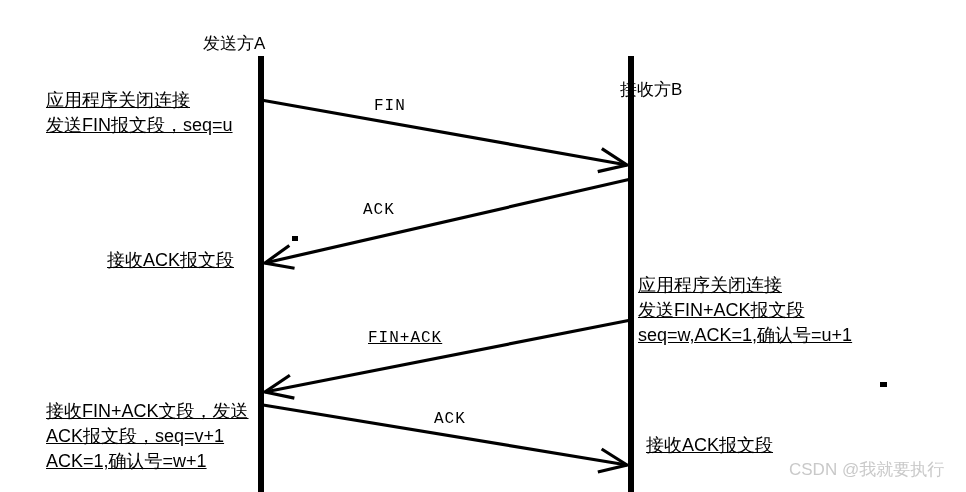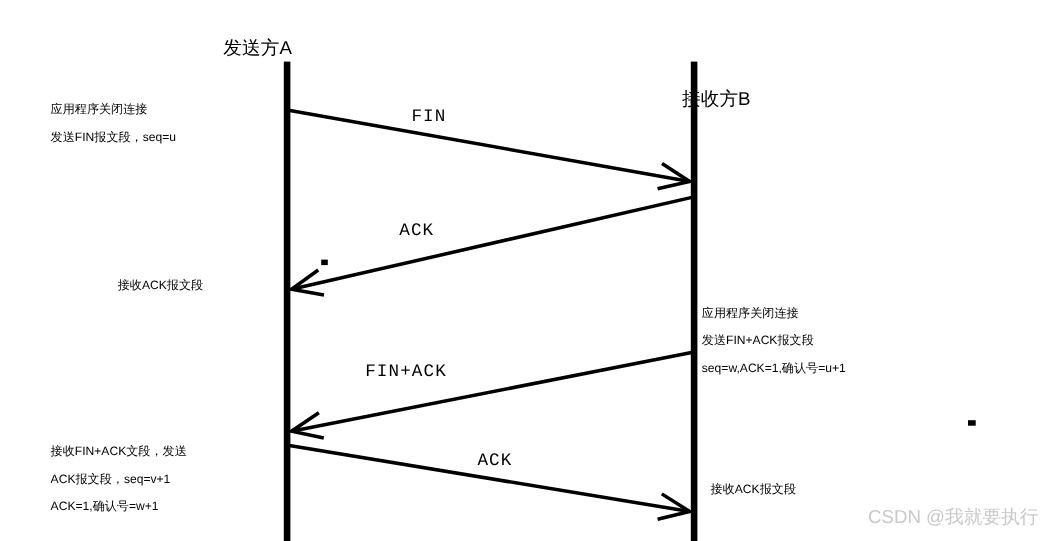--- a/index.html
+++ b/index.html
@@ -23,24 +23,25 @@
     white-space: nowrap;
     letter-spacing: 0px;
   }
   .lifeline {
     position: absolute;
     width: 6px;
     background: #000000;
   }
   .note {
     position: absolute;
-    font-size: 11px;
+    font-size: 18px;
     line-height: 25px;
     color: #000000;
     white-space: pre;
+    text-decoration: underline;
   }
   .msg-label {
     position: absolute;
     font-family: "Liberation Mono", "DejaVu Sans Mono", monospace;
     font-size: 16px;
     color: #000000;
     letter-spacing: 1px;
     white-space: nowrap;
   }
   .arrow-layer {
@@ -80,21 +81,21 @@
         <polyline points="294.54493127070157,268.20548136194134 265,263 289.31833560455124,245.4324573880006" fill="none" stroke-width="3.2" stroke-linecap="butt" stroke-linejoin="miter"></polyline>
         <line x1="631" y1="320" x2="265" y2="392" stroke-width="3.2" stroke-linecap="butt"></line>
         <polyline points="294.3671858281178,398.1293063666943 265,392 289.85721065623204,375.2035992429418" fill="none" stroke-width="3.2" stroke-linecap="butt" stroke-linejoin="miter"></polyline>
         <line x1="263" y1="405" x2="627" y2="465" stroke-width="3.2" stroke-linecap="butt"></line>
         <polyline points="601.636132113737,448.97894492088017 627,465 597.836021625002,472.03294855253836" fill="none" stroke-width="3.2" stroke-linecap="butt" stroke-linejoin="miter"></polyline>
       </g>
   </svg>
 
   <div class="msg-label" id="msg-fin" style="left: 374px; top: 97px; text-align: center;">FIN</div>
   <div class="msg-label" id="msg-ack1" style="left: 363px; top: 201px;">ACK</div>
-  <div class="msg-label" id="msg-finack" style="left: 332px; top: 329px;">FIN+ACK</div>
+  <div class="msg-label" id="msg-finack" style="left: 368px; top: 329px; text-decoration: underline;">FIN+ACK</div>
   <div class="msg-label" id="msg-ack2" style="left: 434px; top: 410px;">ACK</div>
 
   <div class="note" id="note-0" style="left: 46px; top: 88px;">应用程序关闭连接
 发送FIN报文段，seq=u</div>
   <div class="note" id="note-2" style="left: 107px; top: 248px;">接收ACK报文段</div>
   <div class="note" id="note-3" style="left: 638px; top: 273px;">应用程序关闭连接
 发送FIN+ACK报文段
 seq=w,ACK=1,确认号=u+1</div>
   <div class="note" id="note-4" style="left: 46px; top: 375px; margin-top: 24px;">接收FIN+ACK文段，发送
 ACK报文段，seq=v+1

